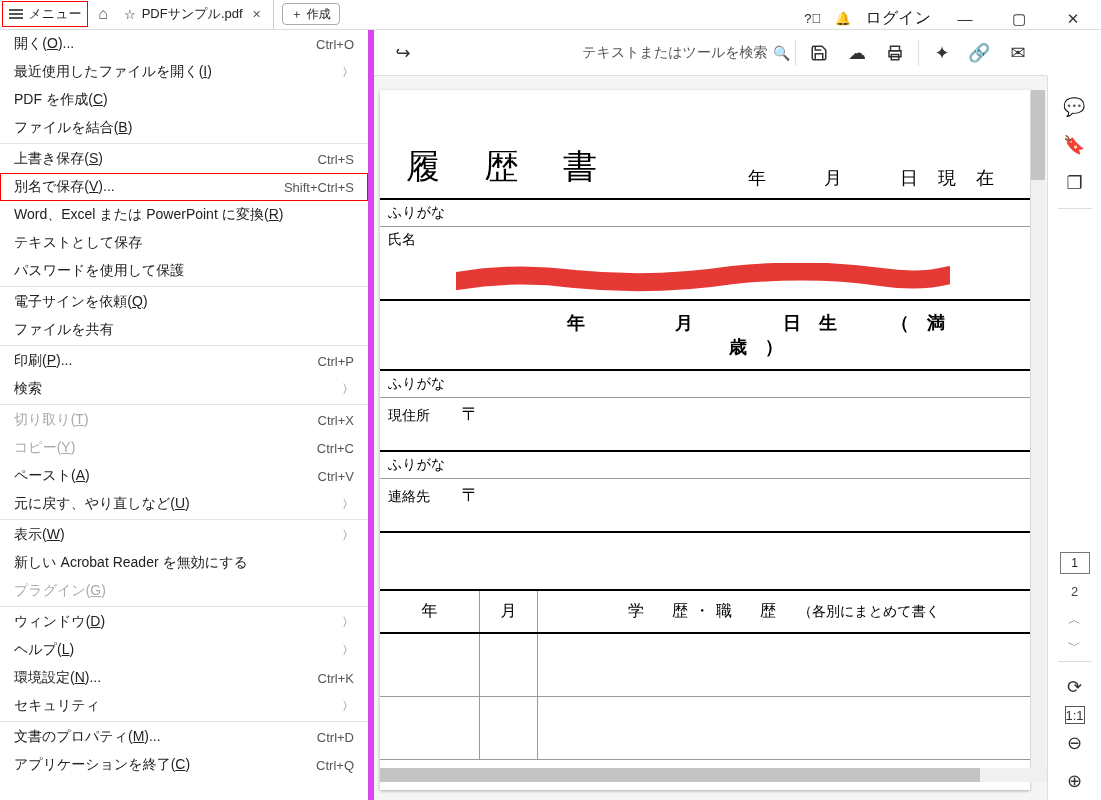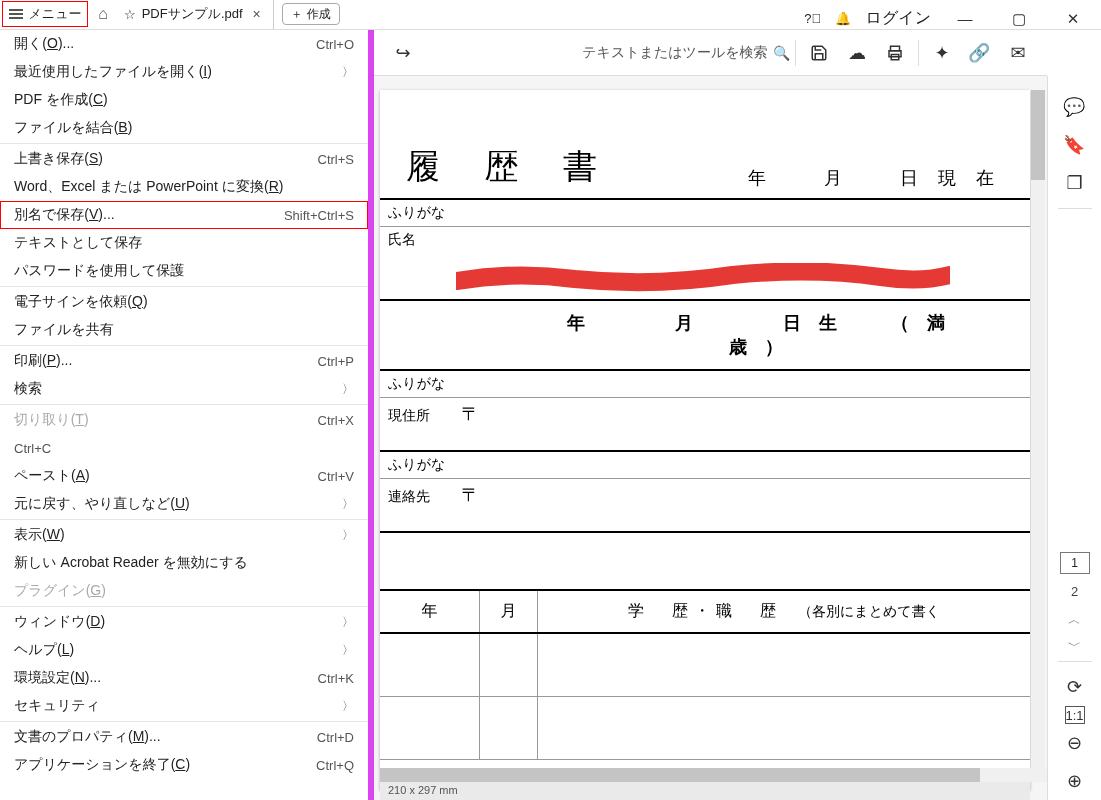--- a/index.html
+++ b/index.html
@@ -121,28 +121,28 @@
     </div>
   <div class="mi">
       <span class="lbl">ファイルを結合(<span class="ul">B</span>)</span>
     </div>
   <div class="msep"></div>
   <div class="mi" style="position:relative;">
     <span class="callout" style="left:-8px; top:4px;">2</span>
     <span class="lbl">上書き保存(<span class="ul">S</span>)</span>
       <span class="sc">Ctrl+S</span>
   </div>
-  <div class="mi">
-      <span class="lbl">Word、Excel または PowerPoint に変換(<span class="ul">R</span>)</span>
-    </div>
   <div class="mi highlight">
       <span class="lbl">別名で保存(<span class="ul">V</span>)...</span>
       <span class="sc">Shift+Ctrl+S</span>
     </div>
   <div class="mi">
+      <span class="lbl">Word、Excel または PowerPoint に変換(<span class="ul">R</span>)</span>
+    </div>
+  <div class="mi">
       <span class="lbl">テキストとして保存</span>
     </div>
   <div class="mi">
       <span class="lbl">パスワードを使用して保護</span>
     </div>
   <div class="msep"></div>
   <div class="mi">
       <span class="lbl">電子サインを依頼(<span class="ul">Q</span>)</span>
     </div>
   <div class="mi">
@@ -156,20 +156,21 @@
   <div class="mi">
       <span class="lbl">検索</span>
       <span class="arrow">〉</span>
     </div>
   <div class="msep"></div>
   <div class="mi disabled">
       <span class="lbl">切り取り(<span class="ul">T</span>)</span>
       <span class="sc">Ctrl+X</span>
     </div>
   <div class="mi disabled">
+      <span class="lbl">コピー(<span class="ul">Y</span>)</span>
       <span class="sc">Ctrl+C</span>
     </div>
   <div class="mi">
       <span class="lbl">ペースト(<span class="ul">A</span>)</span>
       <span class="sc">Ctrl+V</span>
     </div>
   <div class="mi">
       <span class="lbl">元に戻す、やり直しなど(<span class="ul">U</span>)</span>
       <span class="arrow">〉</span>
     </div>
@@ -289,21 +290,20 @@
         </div>
       </div>
     </div>
   </div>
   <div class="vscroll" style="right:2px;">
       <div class="thumb"></div>
     </div>
   <div class="hscroll">
       <div class="thumb"></div>
     </div>
-  <div class="statusbar">210 x 297 mm</div>
 </div>
 
 <div class="rpanel">
   <div class="ritem">💬</div>
   <div class="ritem">🔖</div>
   <div class="ritem">❐</div>
   <div class="rsep"></div>
   <div style="flex:1"></div>
   <div class="pagebox">1</div>
   <div class="pg2">2</div>

